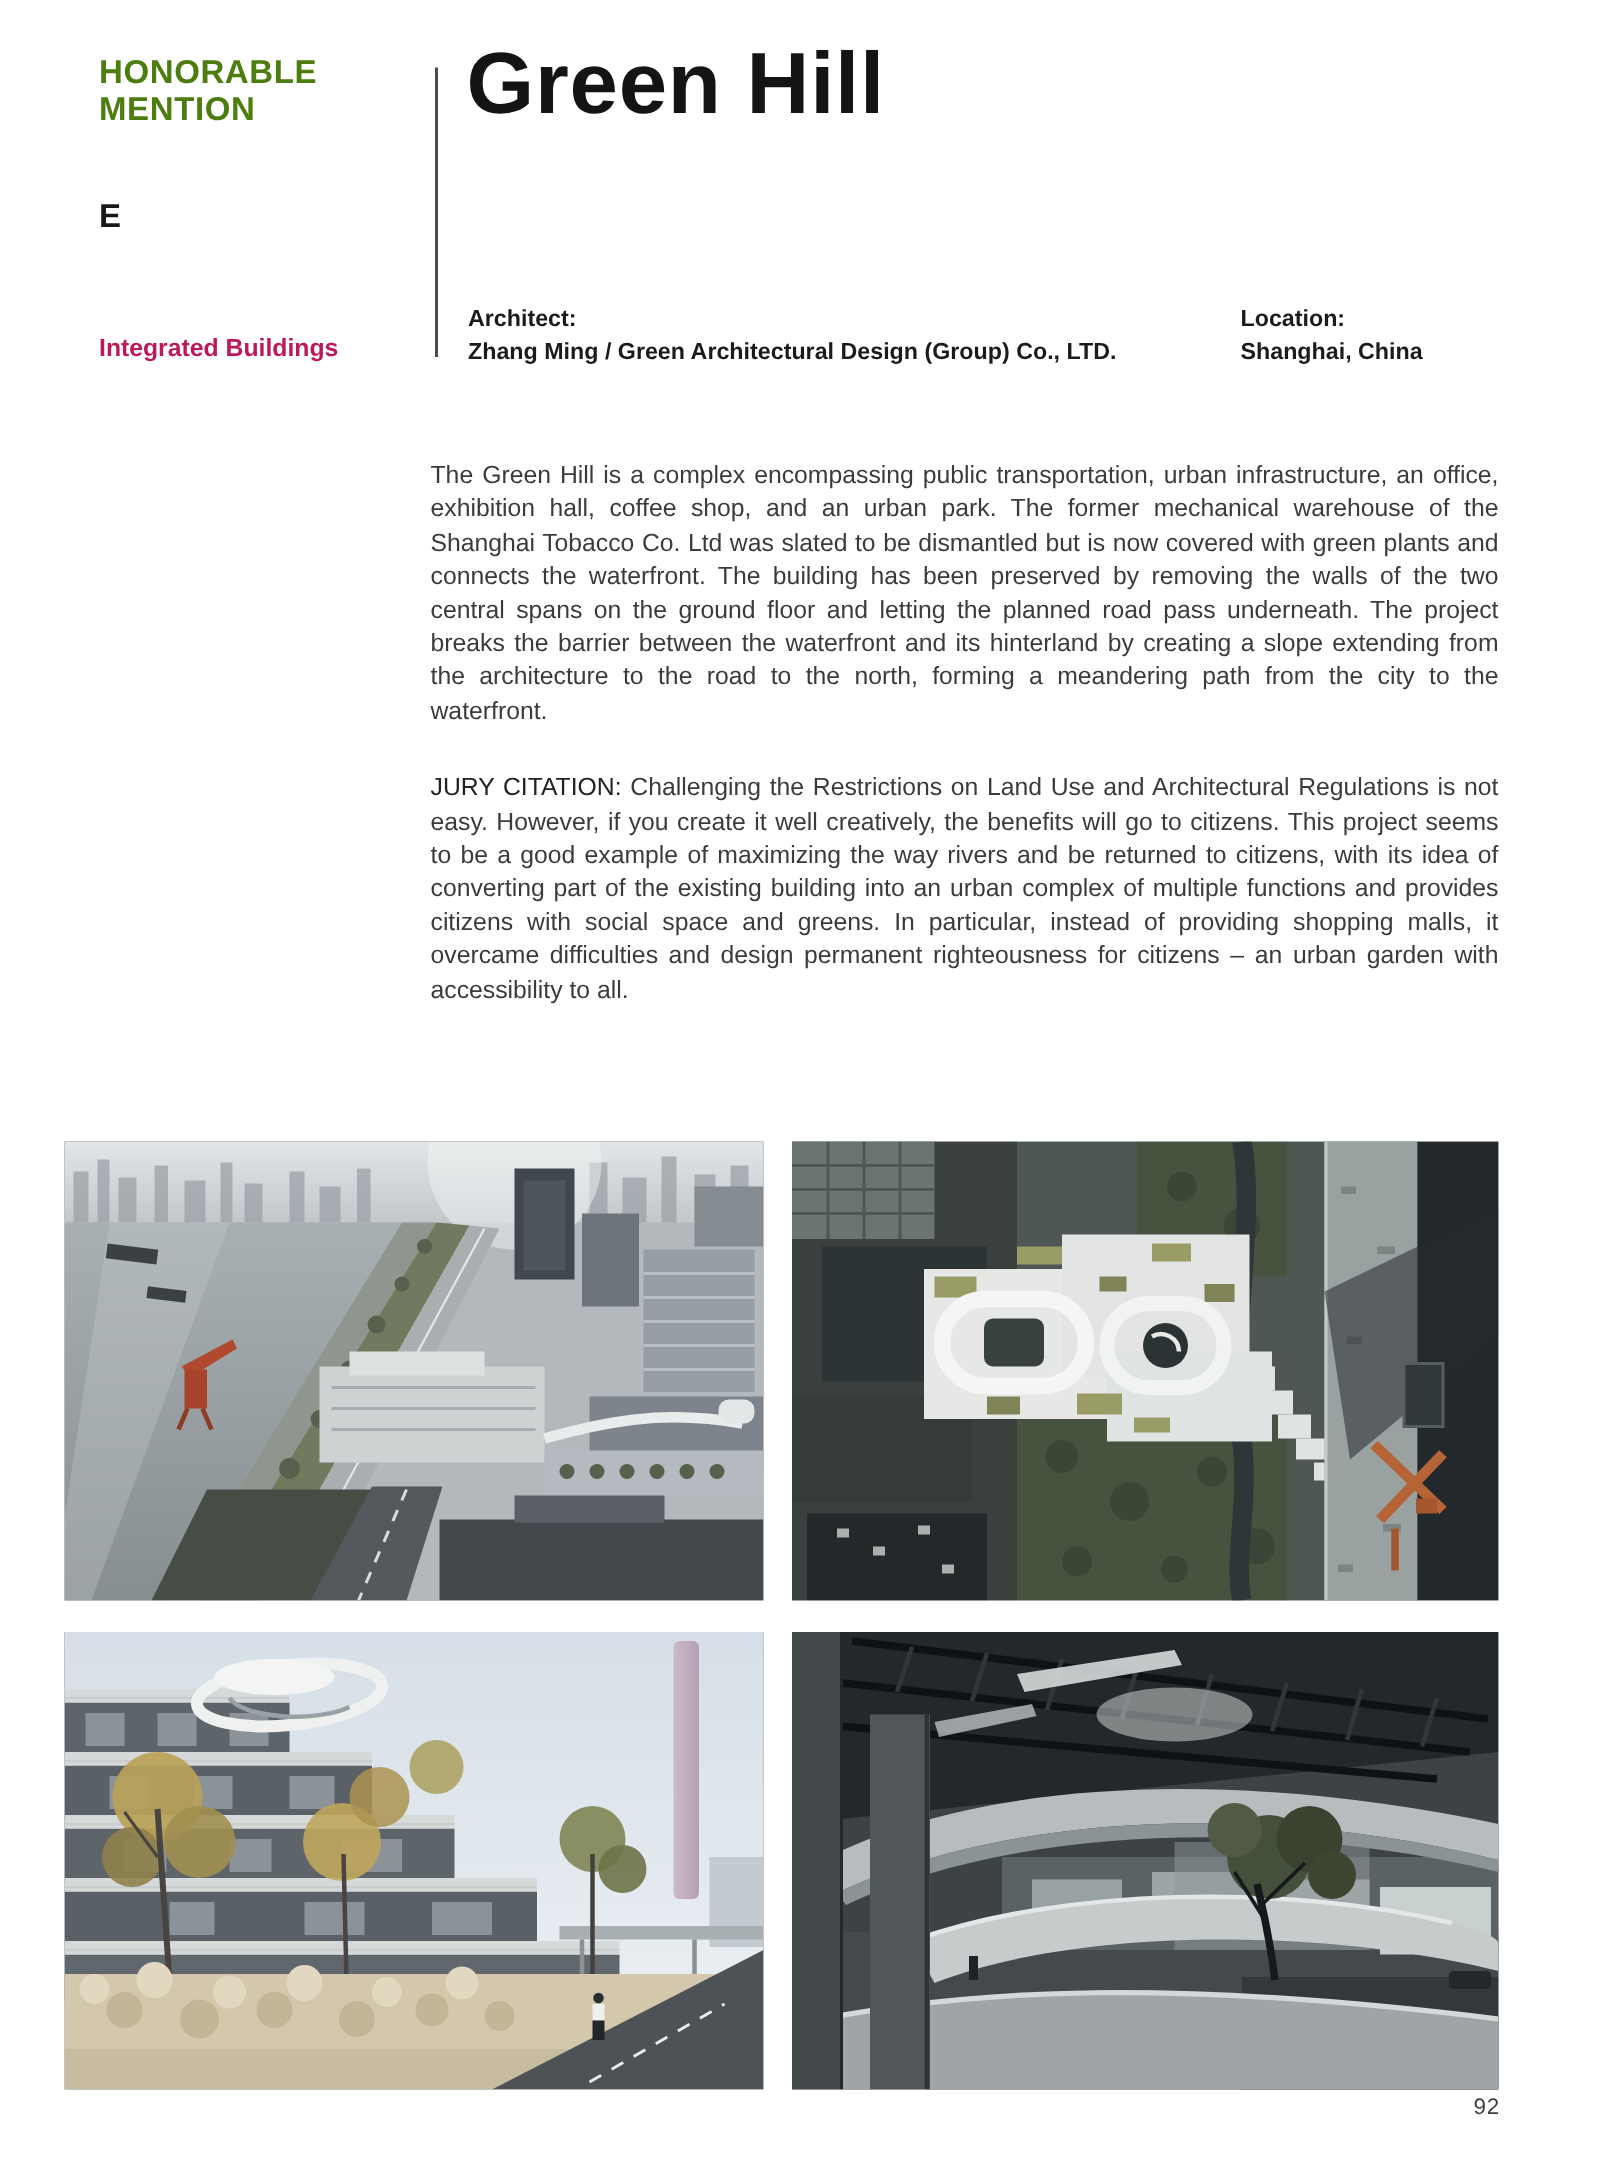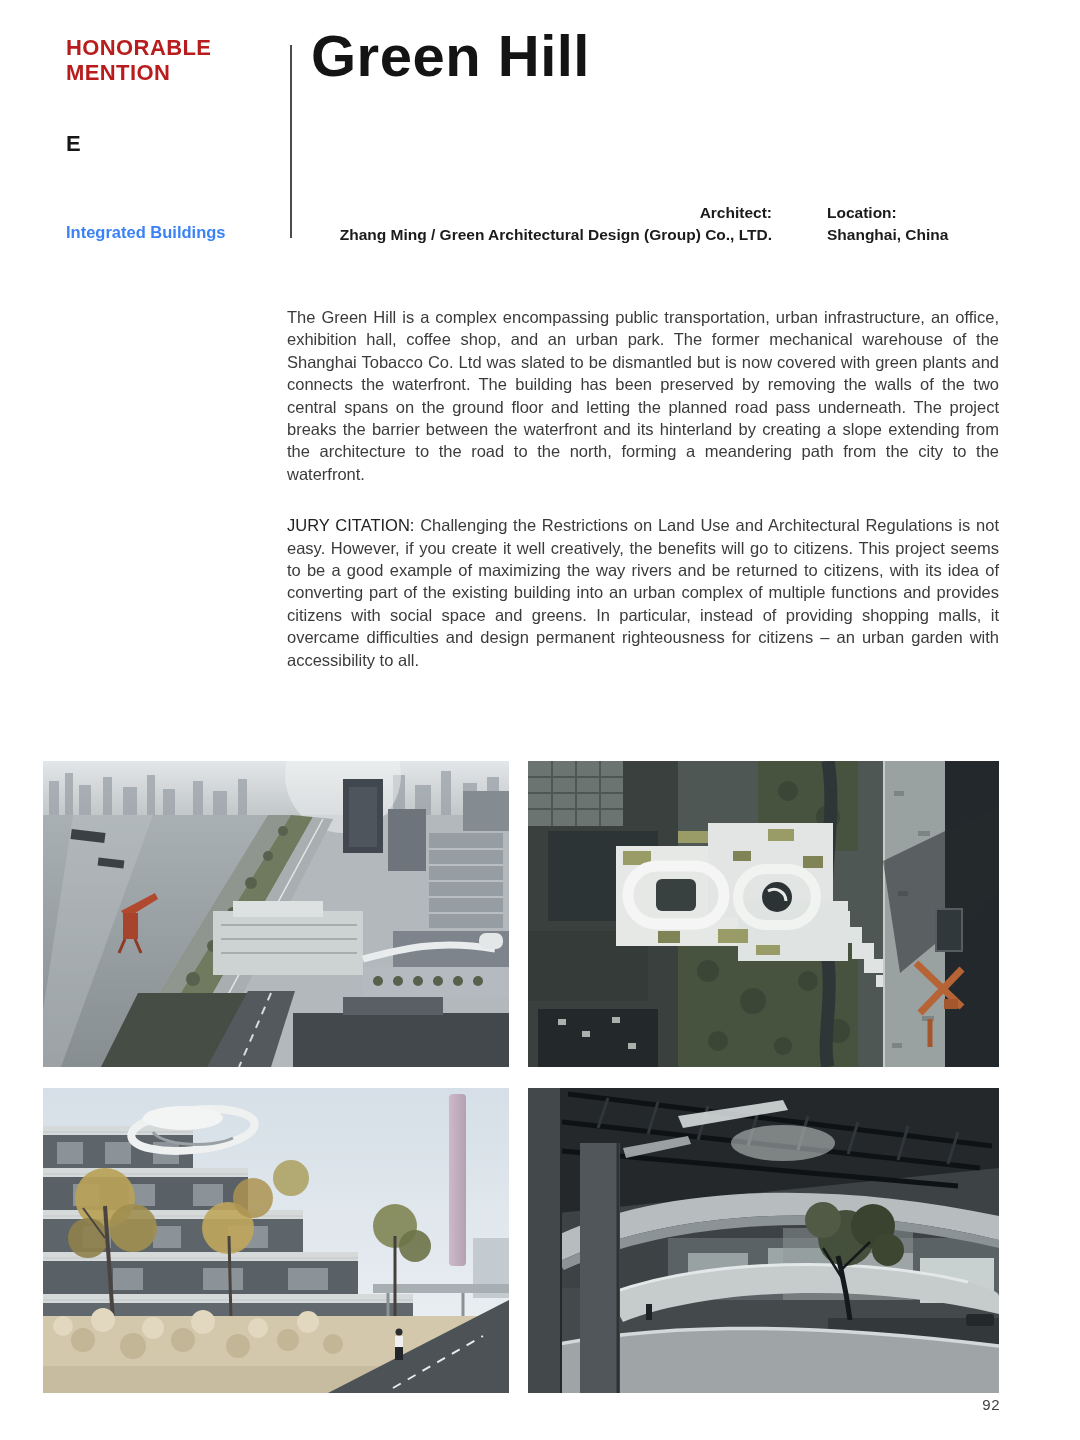--- a/index.html
+++ b/index.html
@@ -1,30 +1,30 @@
 <!DOCTYPE html>
 <html><head>
 <meta charset="utf-8">
 <style>
   * { margin:0; padding:0; box-sizing:border-box; }
   html,body { width:1080px; height:1440px; background:#ffffff; overflow:hidden;
               font-family:"Liberation Sans", sans-serif; color:#1c1c1c; }
   .page { position:relative; width:1080px; height:1440px; background:#fff; }
 
   .award { position:absolute; left:66px; top:36px; font-size:22px; font-weight:800;
-           line-height:1.12; letter-spacing:.4px; color:#b91c1c; }
+           line-height:1.12; letter-spacing:.4px; color:#4d7c0f; }
   .letter-e { position:absolute; left:66px; top:131px; font-size:22px; font-weight:800; color:#171717; }
-  .category { position:absolute; left:66px; top:223px; font-size:16.5px; font-weight:700; color:#3b82f6; }
+  .category { position:absolute; left:66px; top:223px; font-size:16.5px; font-weight:700; color:#be185d; }
 
   .divider { position:absolute; left:290px; top:45px; width:2px; height:193px; background:#4c4c4c; }
 
   .title { position:absolute; left:311px; top:22px; font-size:58px; font-weight:800;
            letter-spacing:.5px; color:#141414; }
 
-  .credit-architect { position:absolute; left:312px; top:202px; width:460px;text-align:right; }
+  .credit-architect { position:absolute; left:312px; top:202px; width:460px; }
   .credit-location  { position:absolute; left:779px; top:202px; width:240px;margin-left:48px; }
   .credit-label { font-size:15.5px; font-weight:700; color:#1b1b1b; line-height:22px; }
   .credit-value { font-size:15.5px; font-weight:700; color:#1b1b1b; line-height:22px; }
 
   .body-col { position:absolute; left:287px; top:306px; width:712px; }
   .para { font-size:16.5px; line-height:22.4px; text-align:justify; color:#3b3b3b; }
   .para + .para { margin-top:29px; }
   .jury-label { font-weight:400; color:#222; }
 
   .photo-grid { position:absolute; left:43px; top:761px;

